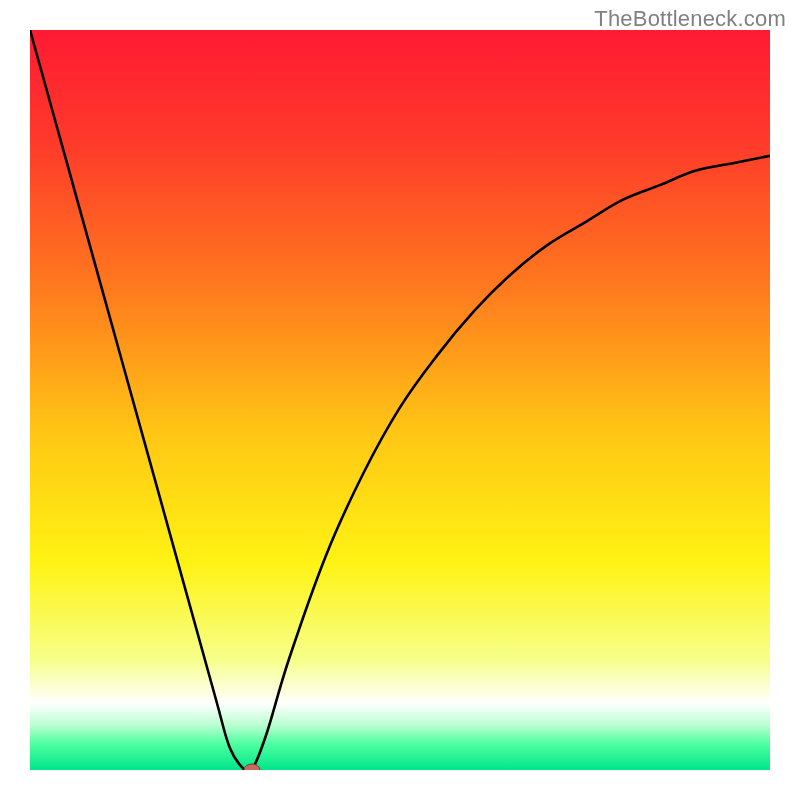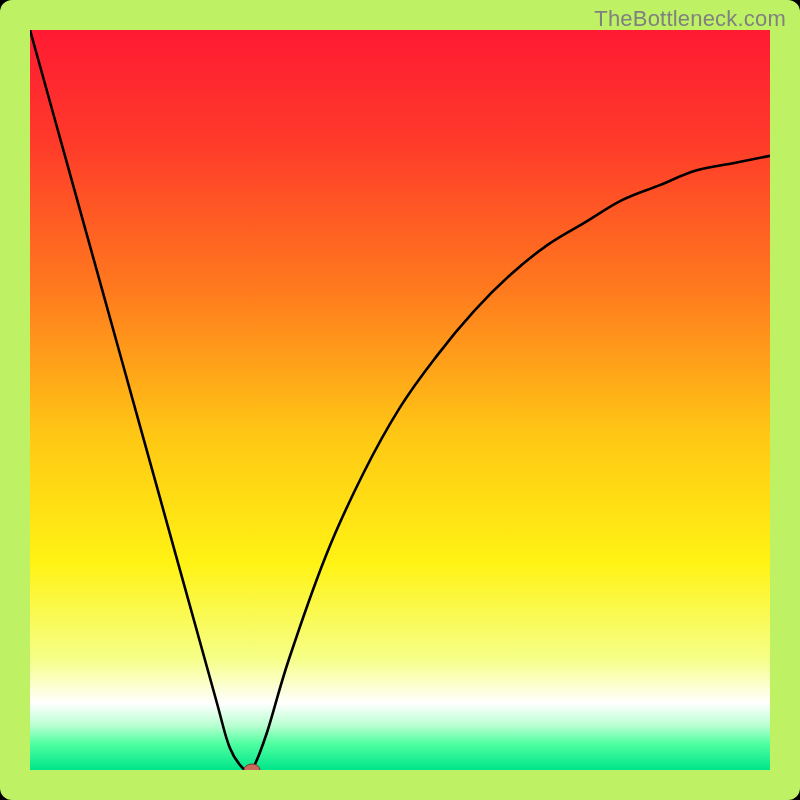--- a/index.html
+++ b/index.html
@@ -7,22 +7,21 @@
     padding: 0;
     width: 800px;
     height: 800px;
     background: #000;
     overflow: hidden;
     font-family: Arial, Helvetica, sans-serif;
   }
   .frame {
     position: absolute;
     inset: 0;
-    background: #bef264;
-    border-radius: 12px;
+    background: #ffffff;
   }
   .plot {
     position: absolute;
     left: 30px;
     top: 30px;
     width: 740px;
     height: 740px;
     overflow: hidden;
   }
   .attribution {

